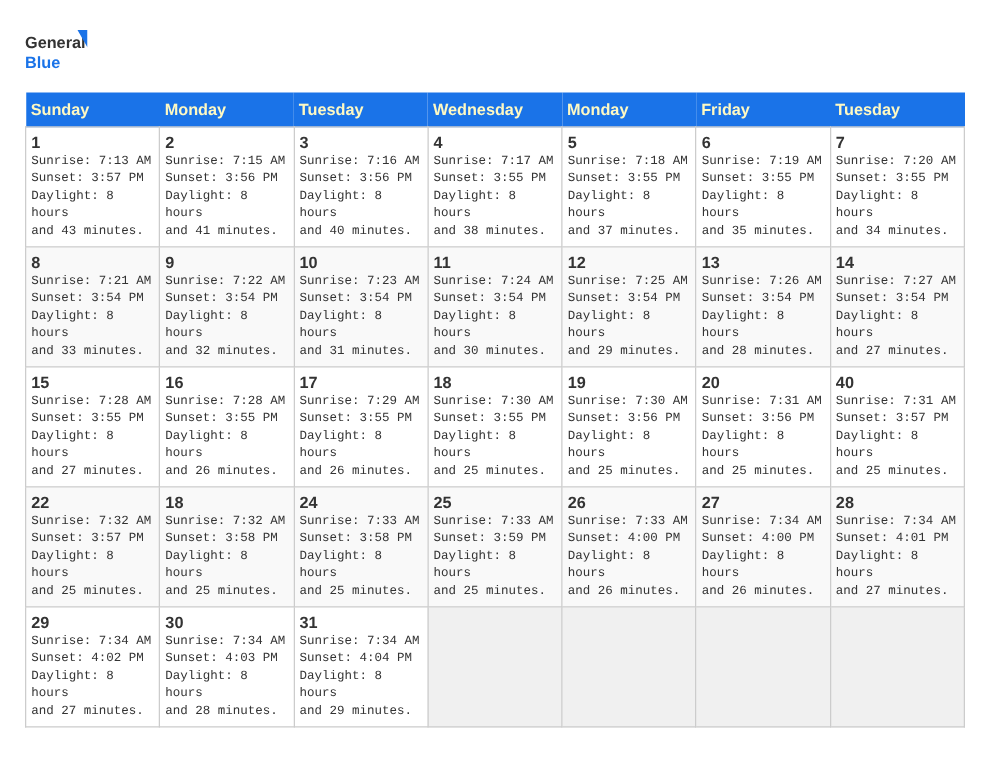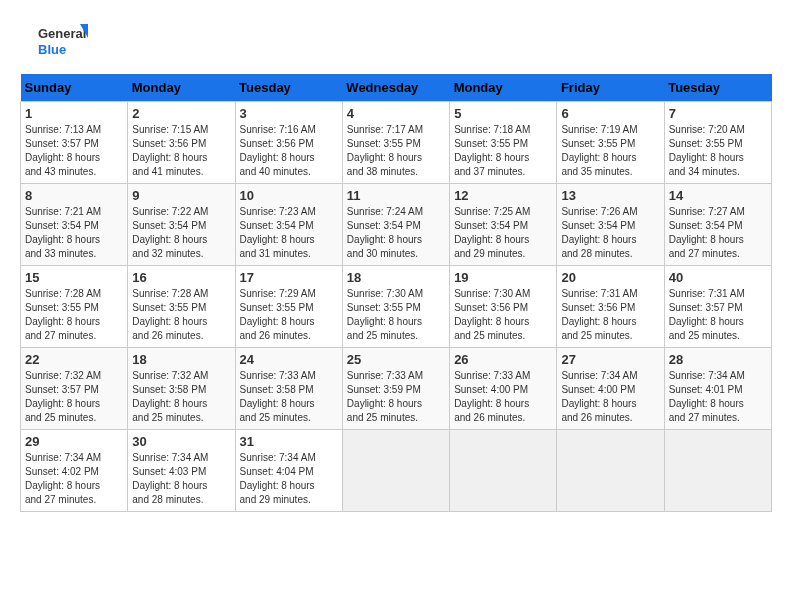--- a/index.html
+++ b/index.html
@@ -13,42 +13,41 @@
     .header-area {
       display: flex;
       justify-content: space-between;
       align-items: flex-start;
       margin-bottom: 10px;
     }
     .logo {
       display: flex;
       align-items: center;
       gap: 4px;
-      margin-left: 18px;
     }
     .title-area {
       text-align: right;
     }
     .month-title {
       font-size: 32px;
       font-weight: bold;
       color: #333;
     }
     .location-title {
       font-size: 15px;
       color: #333;
     }
     table {
       width: 100%;
       border-collapse: collapse;
       font-size: 11px;
     }
     thead tr th {
       background-color: #1a73e8;
-      color: #000000;
+      color: #fef9c3;
       padding: 6px 4px;
       text-align: left;
       font-size: 13px;
       font-weight: bold;
     }
     tbody tr td {
       border: 1px solid #ccc;
       vertical-align: top;
       padding: 4px;
       width: calc(100%/7);
@@ -62,20 +61,21 @@
       font-size: 13px;
       font-weight: bold;
       color: #333;
       display: block;
       margin-bottom: 2px;
     }
     .day-info {
       font-size: 10px;
       color: #333;
       line-height: 1.4;
+      font-family: Liberation Mono, monospace;
     }
     .empty-cell {
       background: #f0f0f0 !important;
     }
   </style>
 </head>
 <body>
 
 <div class="header-area">
   <div class="logo">

